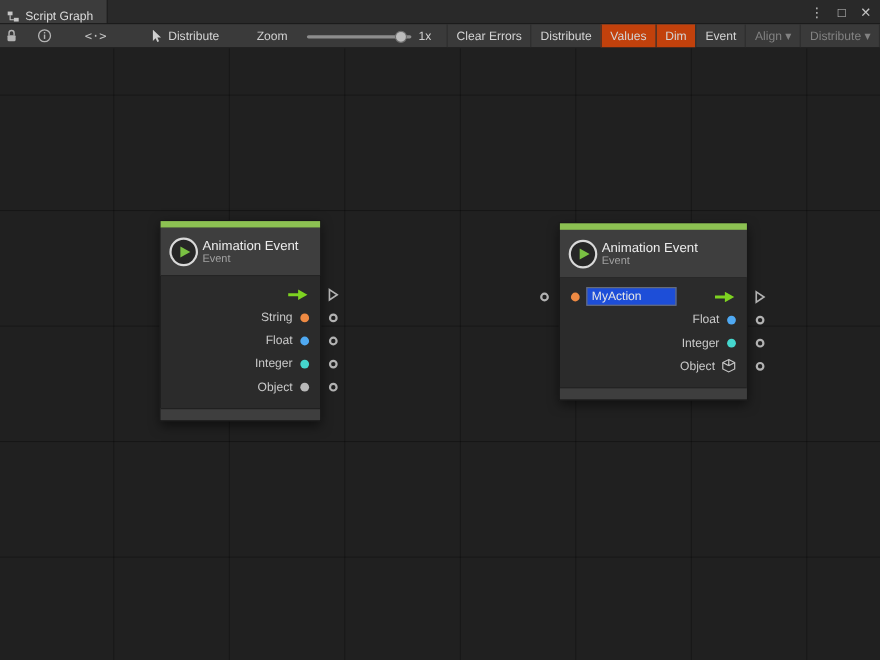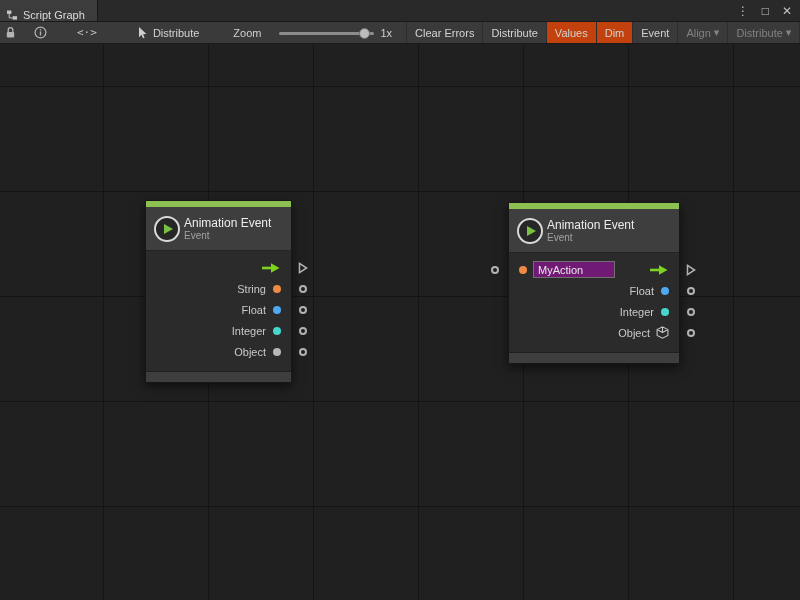--- a/index.html
+++ b/index.html
@@ -60,21 +60,21 @@
   .row { position:relative; height:21px; display:flex; align-items:center; padding:0 10px; }
   .row.out { justify-content:flex-end; }
   .row-label { font-size:11px; color:#c9c9c9;text-align:right; }
   .dot { width:8px; height:8px; border-radius:50%; margin-left:7px; }
   .dot-in { margin-left:0; margin-right:6px; }
   .port-circle { position:absolute; right:-16px; top:50%; transform:translateY(-50%);
                  width:8px; height:8px; border:2px solid #b2b2b2; border-radius:50%; background:transparent; }
   .port-circle.left { right:auto; left:-18px; }
   .port-tri { position:absolute; right:-17px; top:50%; transform:translateY(-50%); display:flex; }
   .flow-arrow { margin-left:auto; display:flex; }
-  .action-field { width:82px; height:17px; background:#701a75; border:1px solid #6f6f6f;
+  .action-field { width:82px; height:17px; background:#1d4ed8; border:1px solid #6f6f6f;
                   color:#e6e6e6; font-size:11px; font-family:"Liberation Sans", sans-serif; padding:0 4px; }
   .cube-icon { margin-left:6px; display:flex; }
   .node-footer { height:11px; background:#3e3e3e; border-top:1px solid #1f1f1f; margin-top:5px; }
 </style>
 </head>
 <body>
 
 <div class="screen">
 
   <div class="titlebar">

